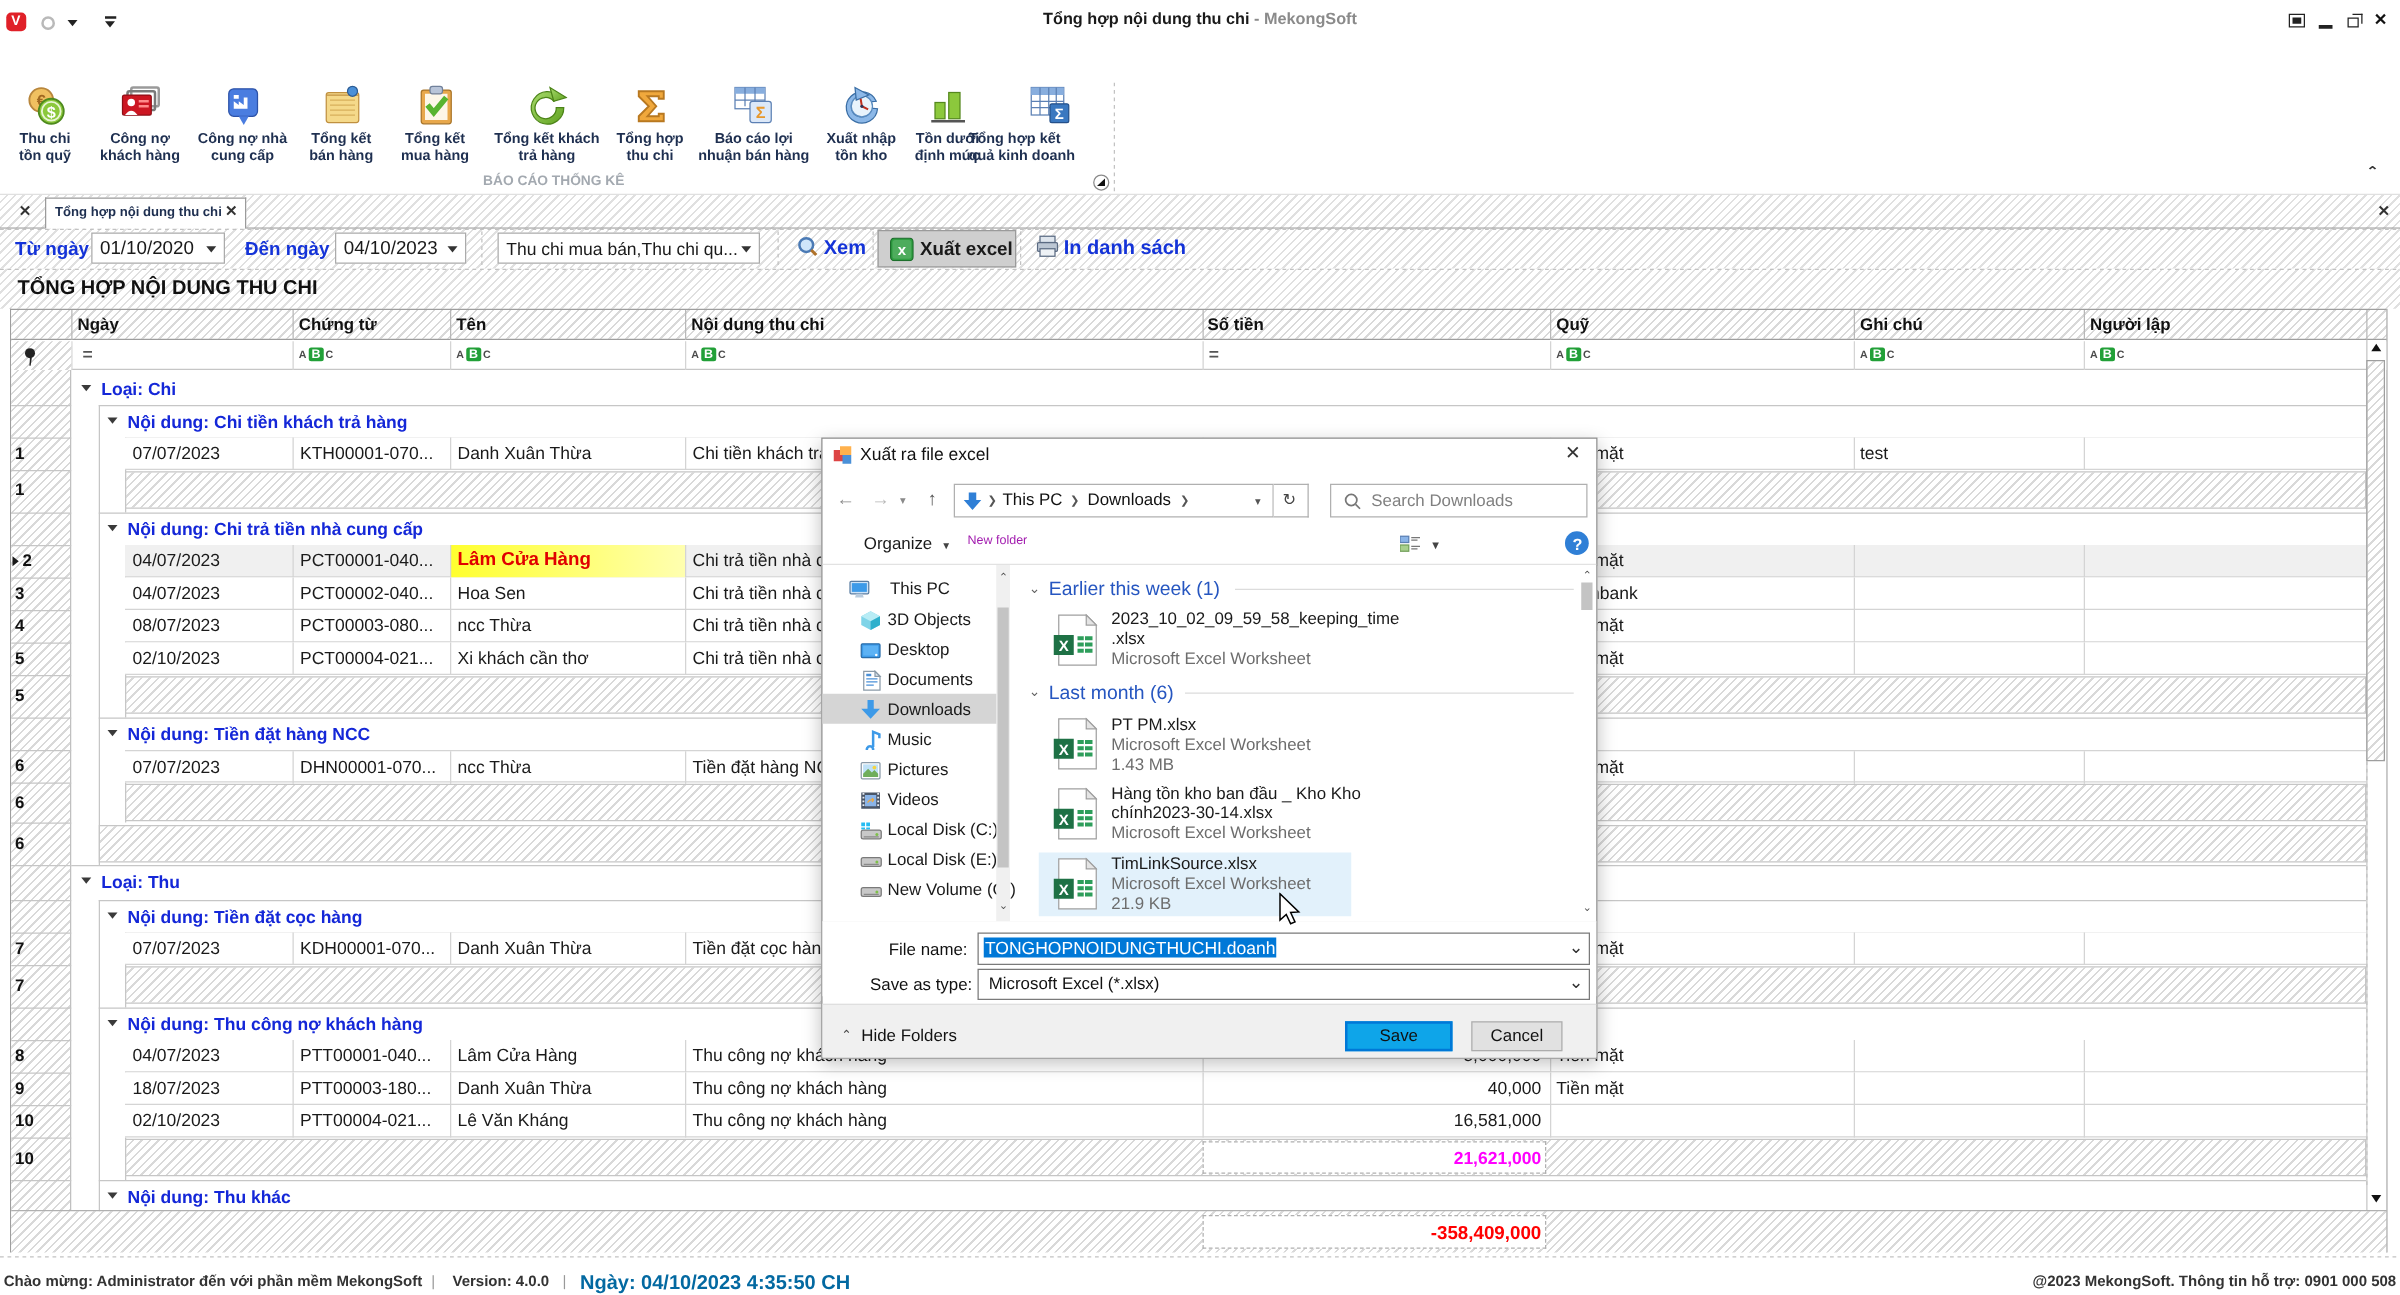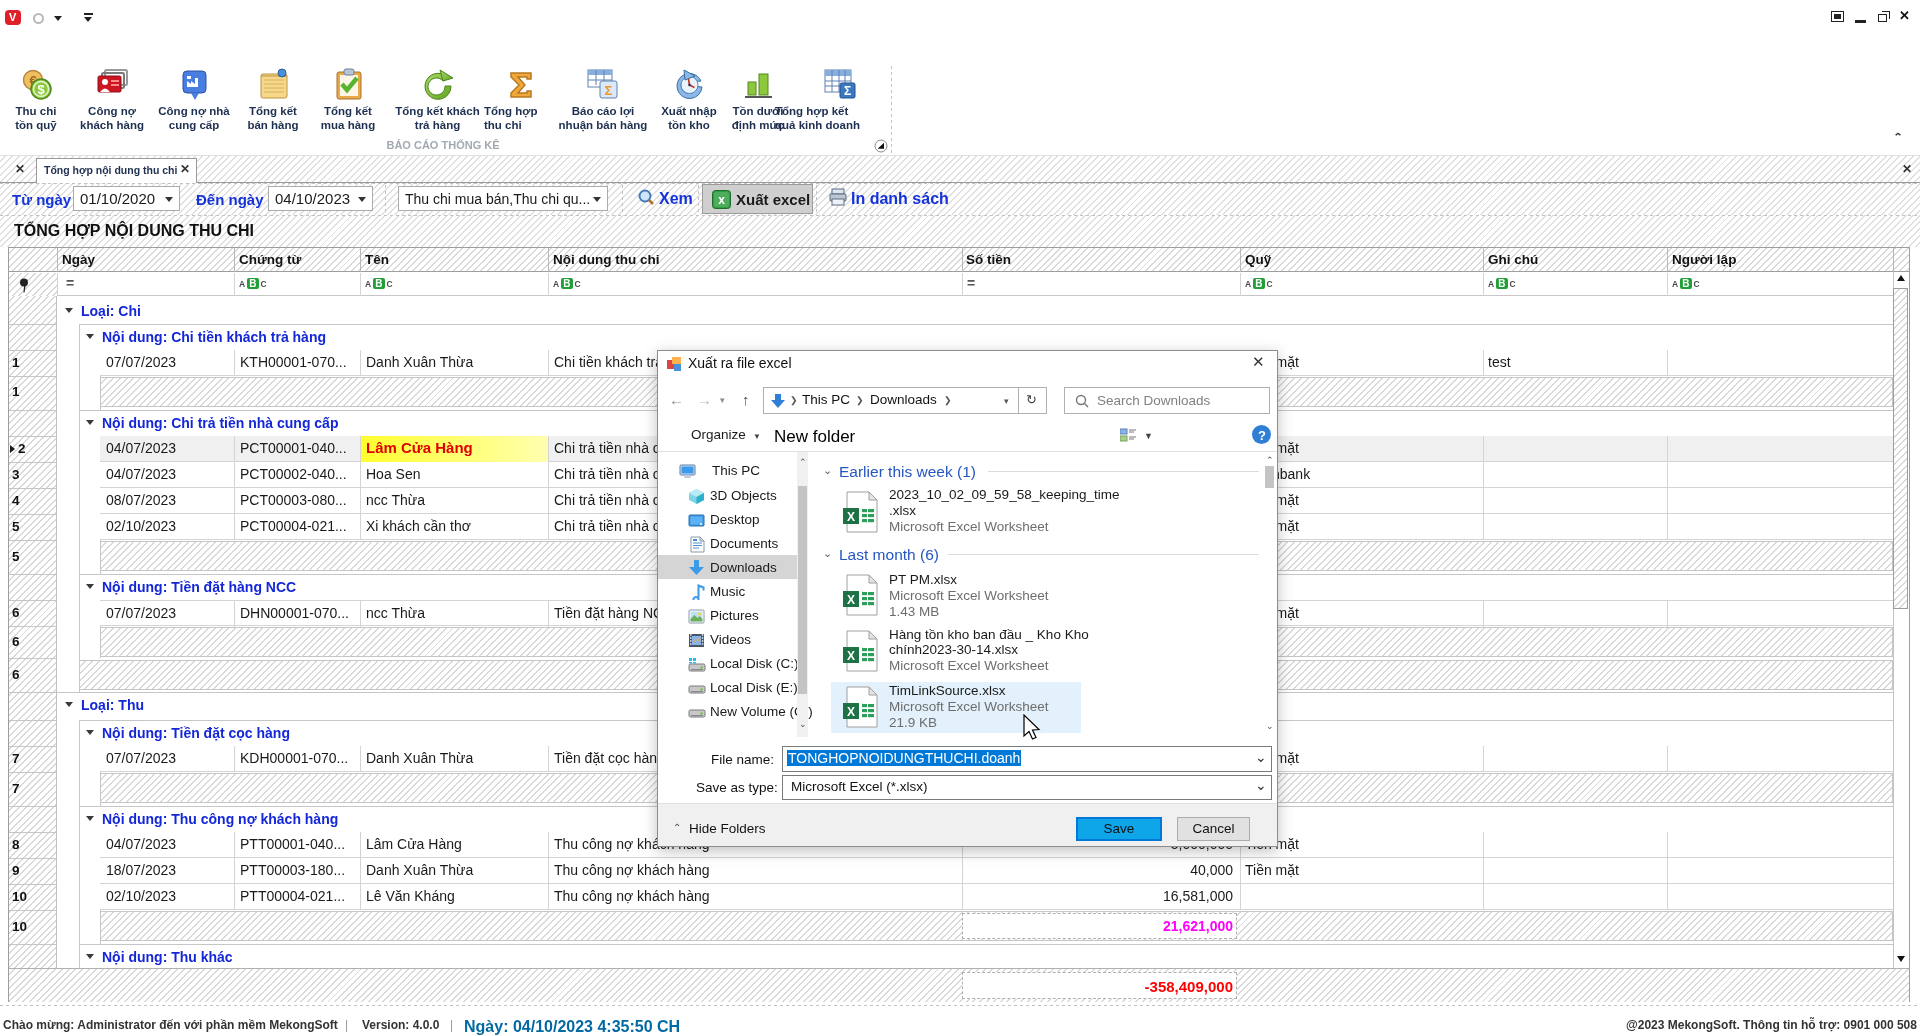--- a/index.html
+++ b/index.html
@@ -30,20 +30,21 @@
 <body>
 <div id="page">
 
 <div class="abs" style="left:0;top:0;width:1920px;height:28px;background:#fff">
   <div class="abs" style="left:5px;top:10px;width:16px;height:15px;background:#e02028;border-radius:4px"></div>
   <div class="abs" style="left:9px;top:11px;color:#fff;font-size:11px;font-weight:bold">V</div>
   <div class="abs" style="left:33px;top:13px;width:11px;height:11px;border:2px solid #b9b9b9;border-radius:50%"></div>
   <div class="abs tri" style="left:54px;top:16px;border-top-color:#222"></div>
   <div class="abs" style="left:84px;top:13px;width:9px;height:2px;background:#222"></div>
   <div class="abs tri" style="left:84px;top:17px;border-left-width:4.5px;border-right-width:4.5px;border-top-width:5px;border-top-color:#222"></div>
+  <div class="abs b" style="left:0;top:7px;width:1920px;text-align:center;font-size:13px;color:#1a1a1a">Tổng hợp nội dung thu chi <span style="color:#8a8a8a">- MekongSoft</span></div>
 
   <div class="abs" style="left:1831px;top:11px;width:13px;height:11px;border:1.5px solid #222"></div>
   <div class="abs" style="left:1834px;top:14px;width:7px;height:5px;background:#222"></div>
   <div class="abs" style="left:1855px;top:20px;width:11px;height:2.5px;background:#222"></div>
   <div class="abs" style="left:1878px;top:14px;width:9px;height:8px;border:1.5px solid #222"></div>
   <div class="abs" style="left:1882px;top:11px;width:8px;height:8px;border:1.5px solid #222;border-bottom:none;border-left:none"></div>
   <div class="abs b" style="left:1899px;top:8px;font-size:13px;color:#111">✕</div>
 </div>
 
 
@@ -103,21 +104,21 @@
           </linearGradient>
         </defs>
     <path d="M28 10 a13 13 0 1 0 3 8 l-6 0 a8.5 8.5 0 1 1 -2 -5 z" fill="url(#ga6)" stroke="#4c8418" stroke-width="1"></path>
     <path d="M20 2 l3 11 l10 -3 z" fill="url(#ga6)" stroke="#4c8418" stroke-width="1"></path>
   </svg>
   <div class="abs nav b" style="left:385px;top:40px;width:105px;text-align:center;font-size:11.5px;line-height:14px">Tổng kết khách<br>trả hàng</div>
 
   <svg class="abs" style="left:504px;top:4px" width="34" height="34" viewBox="0 0 34 34">
     <path d="M7 5 h20 v6 h-4 v-2 h-9 l7 8 l-7 8 h9 v-2 h4 v6 h-20 v-4 l8 -8 l-8 -8 z" fill="#f0a83c" stroke="#b87820" stroke-width="1.5"></path>
   </svg>
-  <div class="abs nav b" style="left:484px;top:40px;width:72px;text-align:left;font-size:11.5px;line-height:14px">Tổng hợp<br>thu chi</div>
+  <div class="abs nav b" style="left:484px;top:40px;width:72px;text-align:center;font-size:11.5px;line-height:14px">Tổng hợp<br>thu chi</div>
 
   <svg class="abs" style="left:586px;top:4px" width="34" height="34" viewBox="0 0 34 34">
     <rect x="2" y="2" width="24" height="17" fill="#ffffff" stroke="#5c80b4"></rect>
     <rect x="2" y="2" width="24" height="5" fill="#88aede"></rect>
     <path d="M2 12 h24 M10 2 v15 M18 2 v15" stroke="#5c80b4"></path>
     <rect x="14" y="13" width="17" height="17" rx="2" fill="#dce8f8" stroke="#5c80b4"></rect>
     <text x="22.5" y="26.5" text-anchor="middle" font-size="13" font-weight="bold" fill="#e8982c">Σ</text>
   </svg>
   <div class="abs nav b" style="left:538px;top:40px;width:130px;text-align:center;font-size:11.5px;line-height:14px">Báo cáo lợi<br>nhuận bán hàng</div>
 
@@ -571,21 +572,21 @@
   <div class="abs" style="left:406px;top:36px;width:206px;height:27px;border:1px solid #b0b0b0;background:#fff">
     <svg class="abs" style="left:10px;top:6px" width="14" height="14">
           <circle cx="6" cy="6" r="4.5" fill="none" stroke="#777" stroke-width="1.4"></circle>
           <line x1="9.5" y1="9.5" x2="13" y2="13" stroke="#777" stroke-width="1.4"></line>
         </svg>
     <div class="abs" style="left:32px;top:5px;font-size:13.5px;color:#808080">Search Downloads</div>
   </div>
 
   <div class="abs" style="left:33px;top:76px;font-size:13.5px;color:#1a1a1a">Organize</div>
   <div class="abs" style="left:95px;top:81px;font-size:8px;color:#444">▼</div>
-  <div class="abs" style="left:116px;top:76px;font-size:17px;color:#000000">New folder</div>
+  <div class="abs" style="left:116px;top:76px;font-size:10px;color:#a21caf">New folder</div>
   <svg class="abs" style="left:462px;top:76px" width="16" height="16">
         <rect x="0" y="2" width="7" height="5" fill="#8ab4e8" stroke="#5c80b4"></rect>
         <rect x="0" y="9" width="7" height="5" fill="#a8d08d" stroke="#74a05c"></rect>
         <path d="M9 3h7M9 5h5M9 10h7M9 12h5" stroke="#777"></path>
       </svg>
   <div class="abs" style="left:486px;top:80px;font-size:9px;color:#444">▼</div>
   <div class="abs" style="left:594px;top:74px;width:19px;height:19px;border-radius:50%;background:#2f7fd6"></div>
   <div class="abs b" style="left:600px;top:77px;font-size:13px;color:#fff">?</div>
   <div class="abs" style="left:0;top:100px;width:619px;height:1px;background:#e2e2e2"></div>
 

